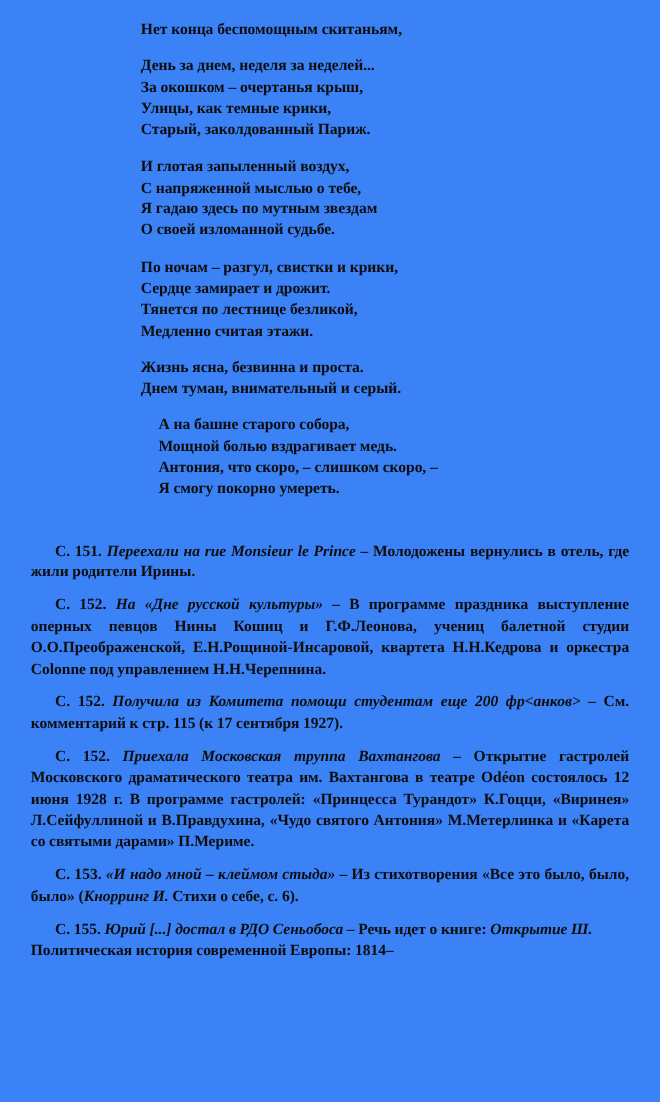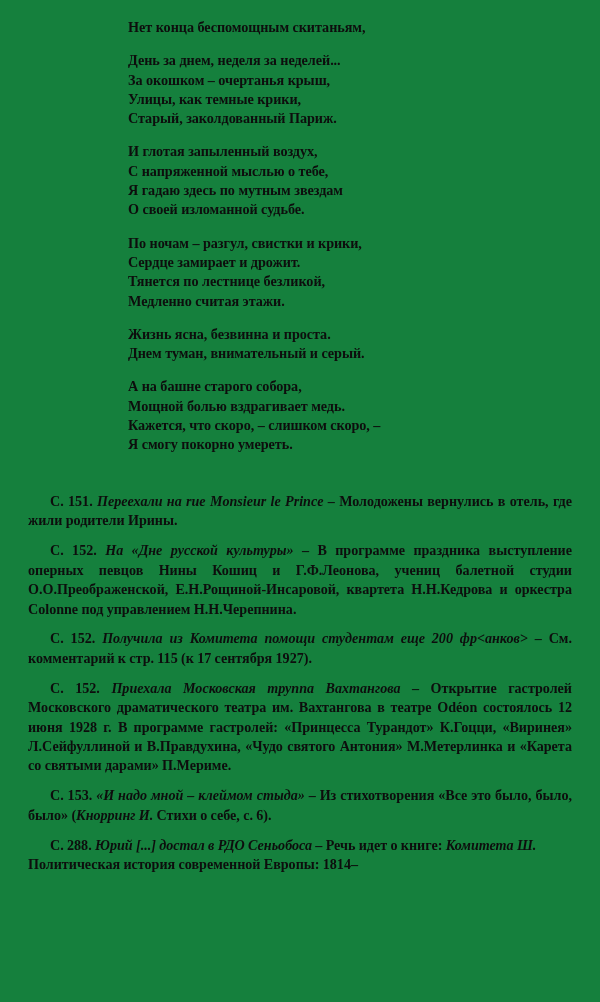--- a/index.html
+++ b/index.html
@@ -14,34 +14,34 @@
     font-family: "Liberation Serif", "DejaVu Serif", serif;
     color: #0d0d0d;
     overflow: hidden;
   }
 
   .page {
     position: absolute;
     inset: 0;
     width: 600px;
     height: 1002px;
-    background: #15803d;
+    background: #3b82f6;
   }
 
   
   .poem {
     position: absolute;
     left: 128px;
     top: 18px;
     width: 370px;
   }
   .stanza {
     margin: 0 0 14px 0;
   }
-  .stanza:last-child { margin-bottom: 0; }
+  .stanza:last-child { margin-bottom: 0; margin-left: 16px; }
   .verse {
     font-weight: bold;
     font-size: 14.2px;
     line-height: 19.3px;
     letter-spacing: -0.05px;
     white-space: pre;
   }
 
   
   .notes {
@@ -119,37 +119,37 @@
     </div>
 
     <div class="stanza">
       <div class="verse">Жизнь ясна, безвинна и проста.</div>
       <div class="verse">Днем туман, внимательный и серый.</div>
     </div>
 
     <div class="stanza">
       <div class="verse">А на башне старого собора,</div>
       <div class="verse">Мощной болью вздрагивает медь.</div>
-      <div class="verse">Кажется, что скоро, – слишком скоро, –</div>
+      <div class="verse">Антония, что скоро, – слишком скоро, –</div>
       <div class="verse">Я смогу покорно умереть.</div>
     </div>
 
   </div>
 
   <div class="notes">
 
     <p class="note"><span class="ref">С. 151.</span><span> </span><span class="lemma">Переехали на rue Monsieur le Prince</span><span> – </span><span>Молодожены вернулись в отель, где жили родители Ирины.</span></p>
 
     <p class="note"><span class="ref">С. 152.</span><span> </span><span class="lemma">На «Дне русской культуры»</span><span> – </span><span>В программе праздника выступление оперных певцов Нины Кошиц и Г.Ф.Леонова, учениц балетной студии О.О.Преображенской, Е.Н.Рощиной-Инсаровой, квартета Н.Н.Кедрова и оркестра Colonne под управлением Н.Н.Черепнина.</span></p>
 
     <p class="note"><span class="ref">С. 152.</span><span> </span><span class="lemma">Получила из Комитета помощи студентам еще 200 фр&lt;анков&gt;</span><span> – </span><span>См. комментарий к стр. 115 (к 17 сентября 1927).</span></p>
 
     <p class="note"><span class="ref">С. 152.</span><span> </span><span class="lemma">Приехала Московская труппа Вахтангова</span><span> – </span><span>Открытие гастролей Московского драматического театра им. Вахтангова в театре Odéon состоялось 12 июня 1928 г. В программе гастролей: «Принцесса Турандот» К.Гоцци, «Виринея» Л.Сейфуллиной и В.Правдухина, «Чудо святого Антония» М.Метерлинка и «Карета со святыми дарами» П.Мериме.</span></p>
 
     <p class="note"><span class="ref">С. 153.</span><span> </span><span class="lemma">«И надо мной – клеймом стыда»</span><span> – </span><span>Из стихотворения «Все это было, было, было» (</span><span class="src">Кнорринг И.</span><span> Стихи о себе, с. 6).</span></p>
 
-    <p class="note nojust"><span class="ref">С. 288.</span><span> </span><span class="lemma">Юрий [...] достал в РДО Сеньобоса</span><span> – </span><span>Речь идет о книге: </span><span class="src">Комитета Ш.</span><span> Политическая история современной Европы: 1814–</span></p>
+    <p class="note nojust"><span class="ref">С. 155.</span><span> </span><span class="lemma">Юрий [...] достал в РДО Сеньобоса</span><span> – </span><span>Речь идет о книге: </span><span class="src">Открытие Ш.</span><span> Политическая история современной Европы: 1814–</span></p>
 
   </div>
 
   <div class="folio">415</div>
 
 </div>
 
 </body></html>

